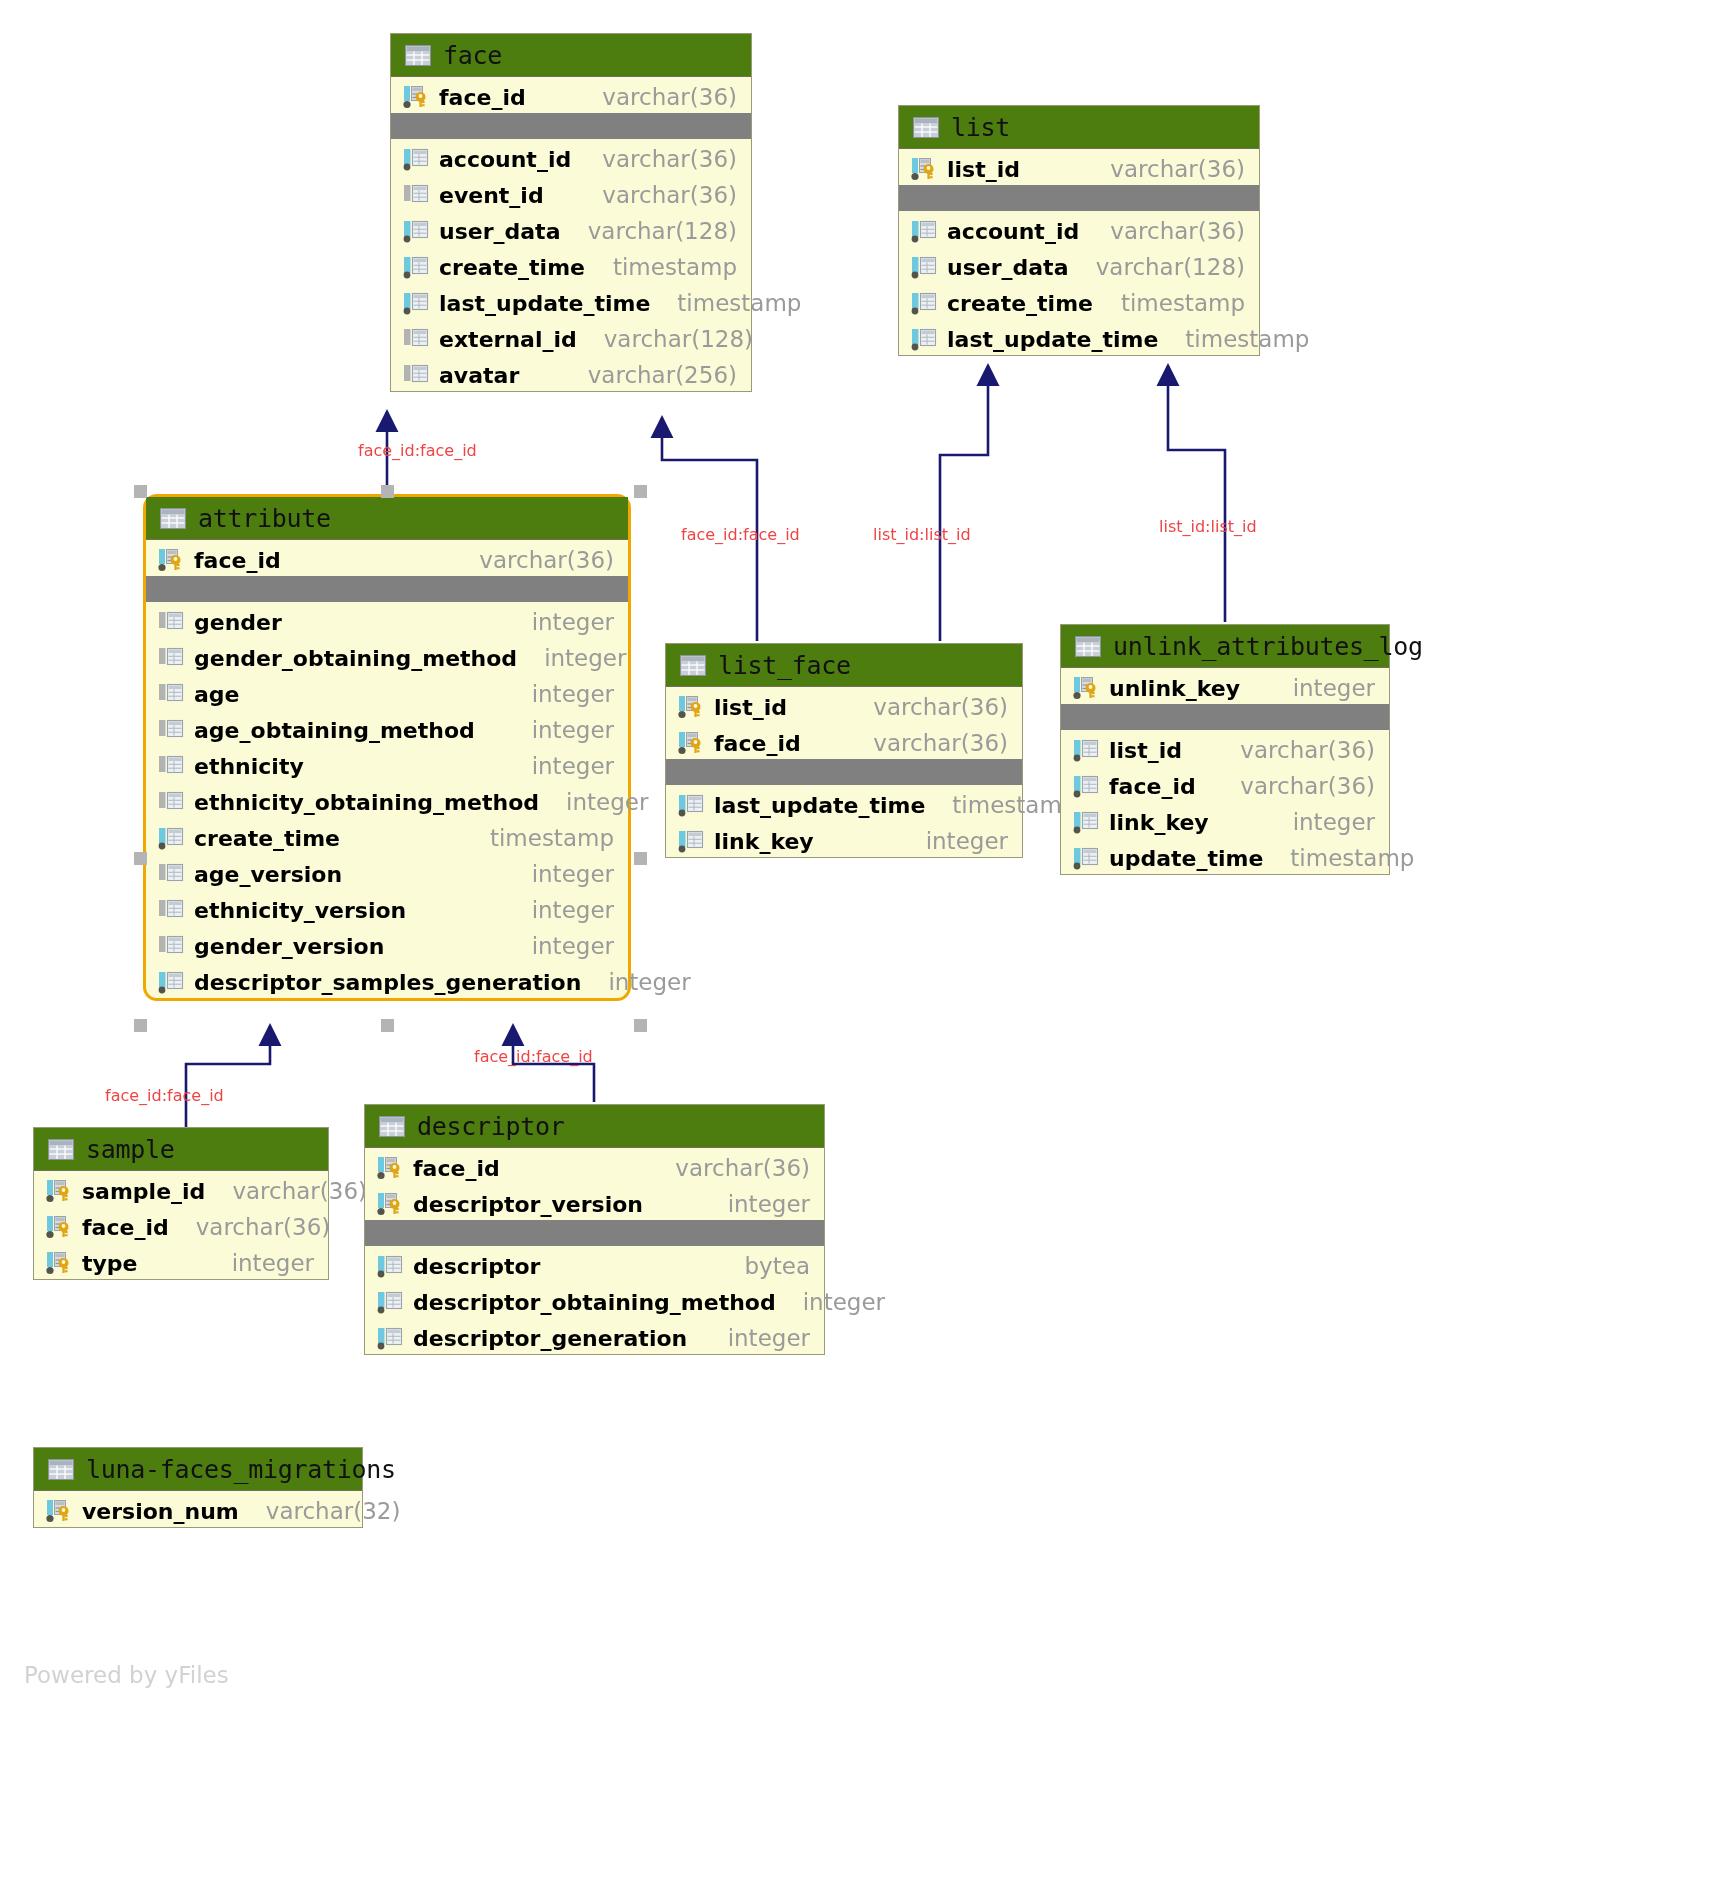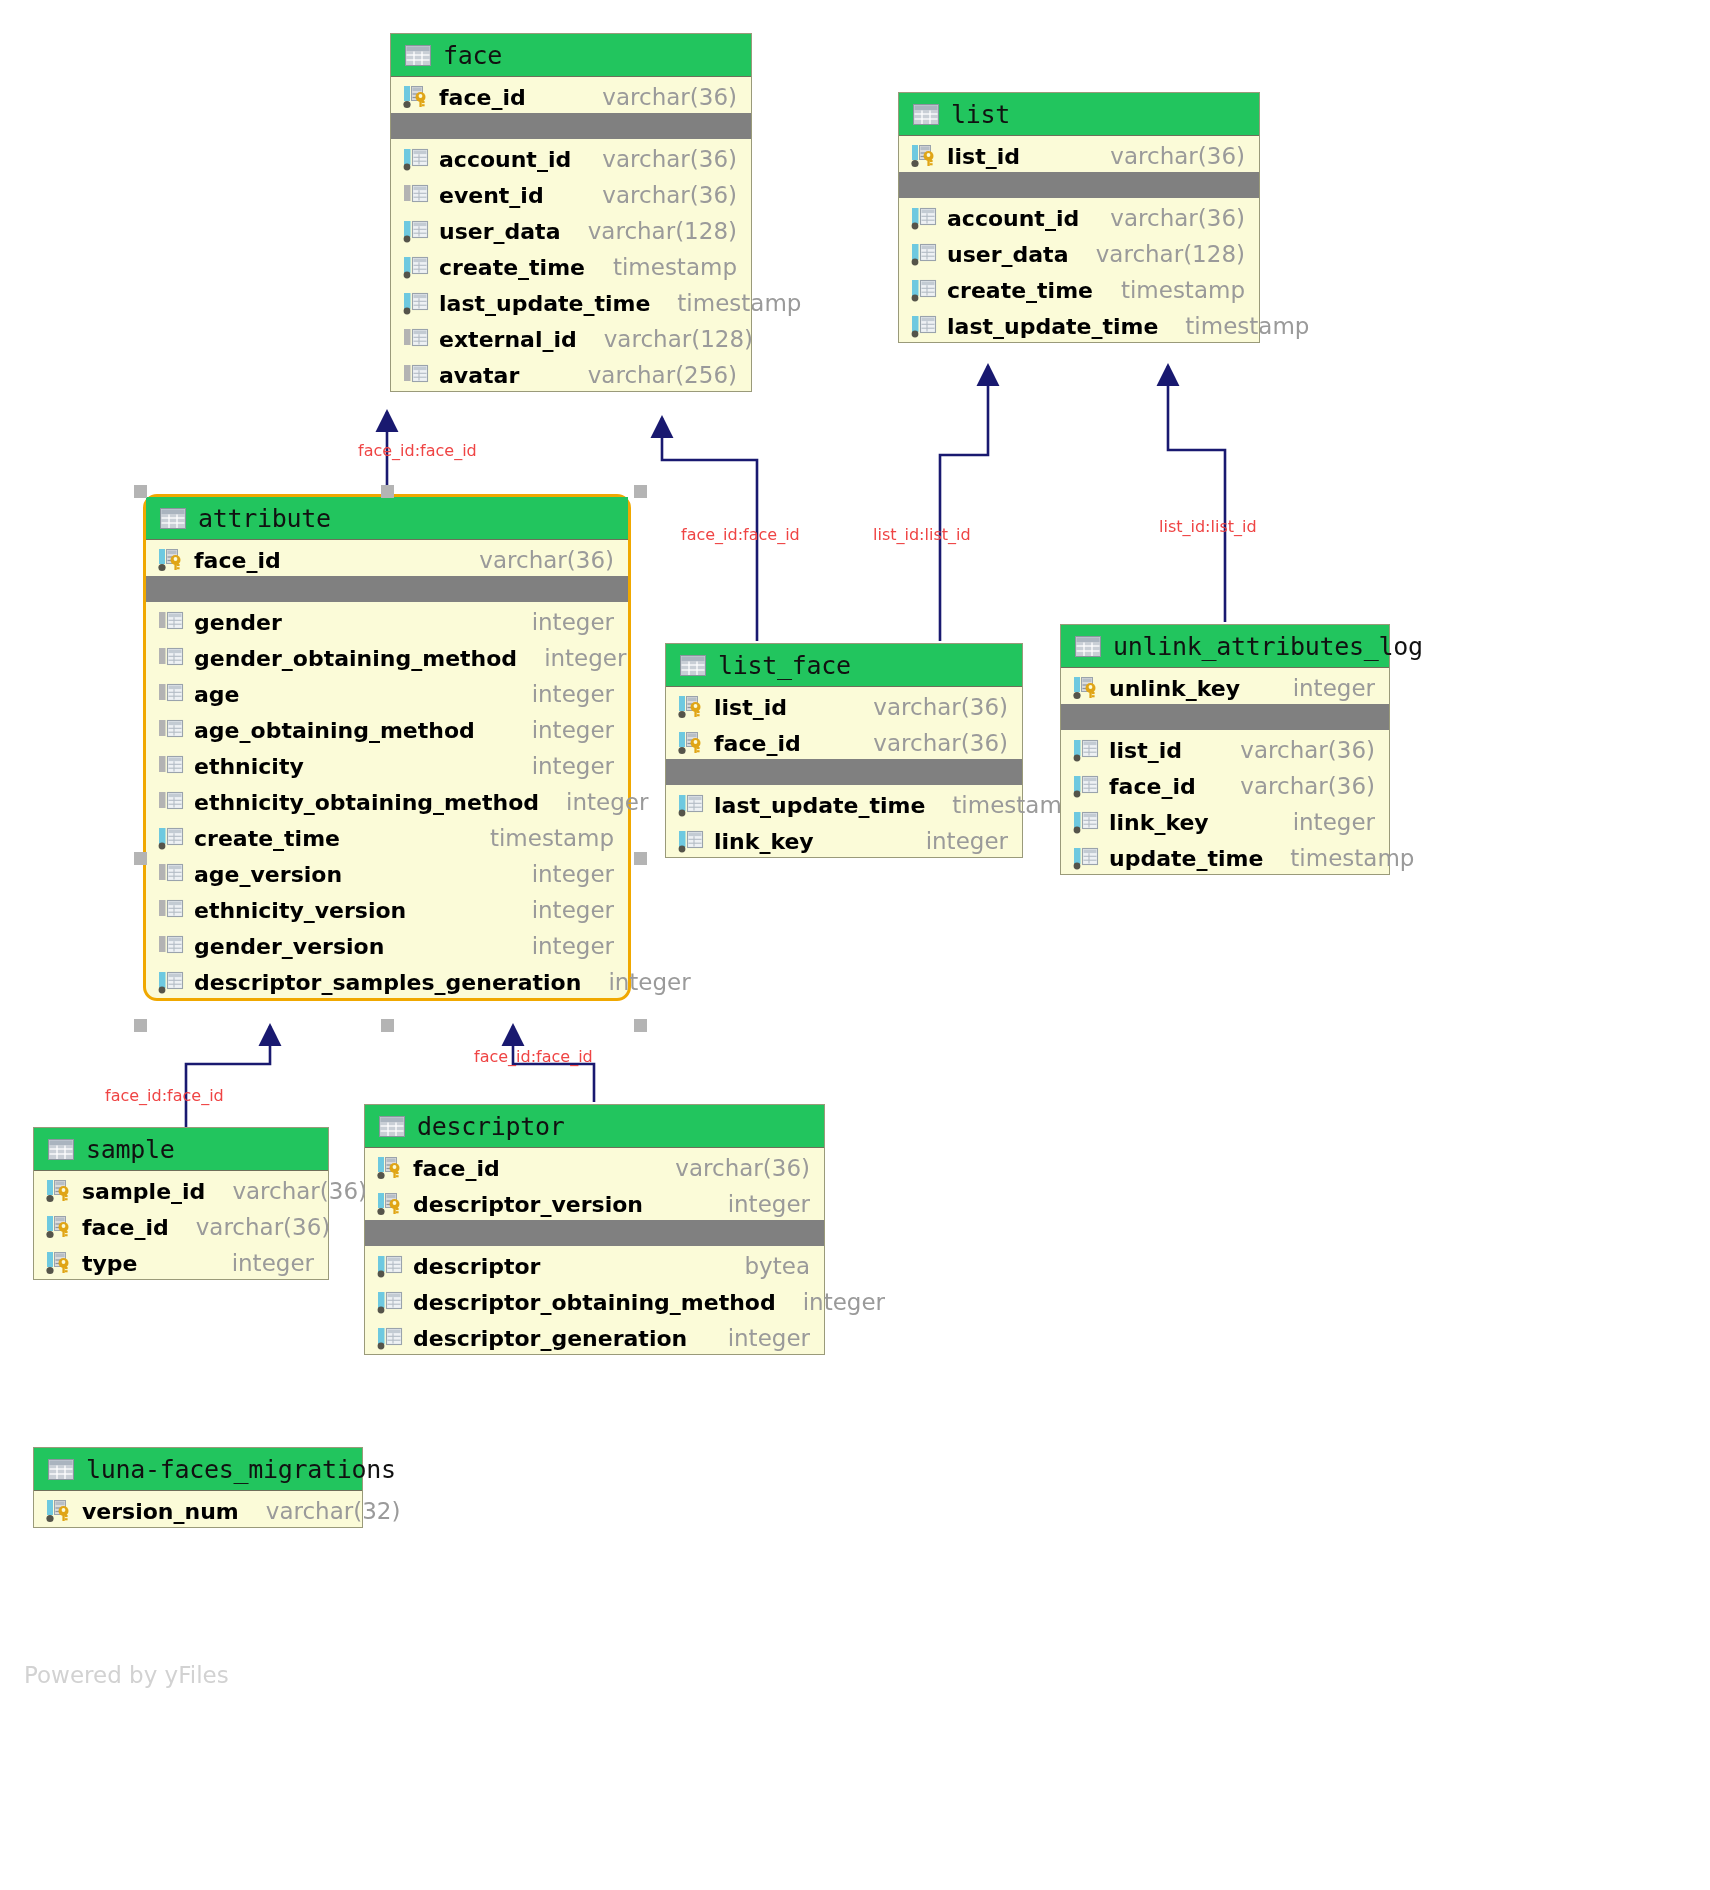--- a/index.html
+++ b/index.html
@@ -5,21 +5,21 @@
   html,body{margin:0;padding:0;background:#ffffff;}
   body{width:1710px;height:1890px;position:relative;overflow:hidden;
        font-family:"DejaVu Sans","Liberation Sans",sans-serif;}
 
   .canvas{position:absolute;left:0;top:0;width:1710px;height:1890px;}
 
   
   .tbl{position:absolute;background:#fbfbd8;border:1px solid #9a9a7a;box-sizing:border-box;}
   .tbl.selected{border:3px solid #f0a800;}
 
-  .tbl-head{background:#22c55e;border-bottom:1px solid #6f6f5a;
+  .tbl-head{background:#4d7c0f;border-bottom:1px solid #6f6f5a;
             display:flex;align-items:center;gap:12px;padding:7px 14px;height:43px;box-sizing:border-box;}
   .tbl-title{font-family:"DejaVu Sans Mono","Liberation Mono",monospace;
              font-size:25px;color:#111;letter-spacing:-0.3px;white-space:nowrap;}
 
   .grid-icon{width:26px;height:21px;flex:none;display:block;}
 
   .sep{background:#808080;height:26px;}
 
   .row{display:flex;align-items:center;padding:7px 14px 3px 12px;height:36px;box-sizing:border-box;gap:9px;}
   .row .nm{font-size:22px;font-weight:bold;color:#000;white-space:nowrap;}
@@ -202,21 +202,21 @@
             <g stroke="#b2bbc4" stroke-width="1.1">
               <line x1="10.5" y1="10.3" x2="23.5" y2="10.3"></line>
               <line x1="10.5" y1="14.2" x2="23.5" y2="14.2"></line>
               <line x1="16" y1="7.2" x2="16" y2="17.5"></line>
             </g>
           </svg>
           <span class="nm">avatar</span>
           <span class="ty">varchar(256)</span>
         </div>
       </div>
-      <div class="tbl" style="left: 898px; top: 92px; width: 362px;">
+      <div class="tbl" style="left: 898px; top: 105px; width: 362px;">
         <div class="tbl-head">
           <svg class="grid-icon" viewBox="0 0 26 21">
             <rect x="0.5" y="0.5" width="25" height="20" fill="#c9cfd6" stroke="#8b949e"></rect>
             <rect x="1.5" y="1.5" width="23" height="4.5" fill="#aab4bf"></rect>
             <g stroke="#ffffff" stroke-width="1.3">
               <line x1="1.5" y1="10" x2="24.5" y2="10"></line>
               <line x1="1.5" y1="15" x2="24.5" y2="15"></line>
               <line x1="9" y1="6.5" x2="9" y2="20"></line>
               <line x1="17" y1="6.5" x2="17" y2="20"></line>
             </g>

